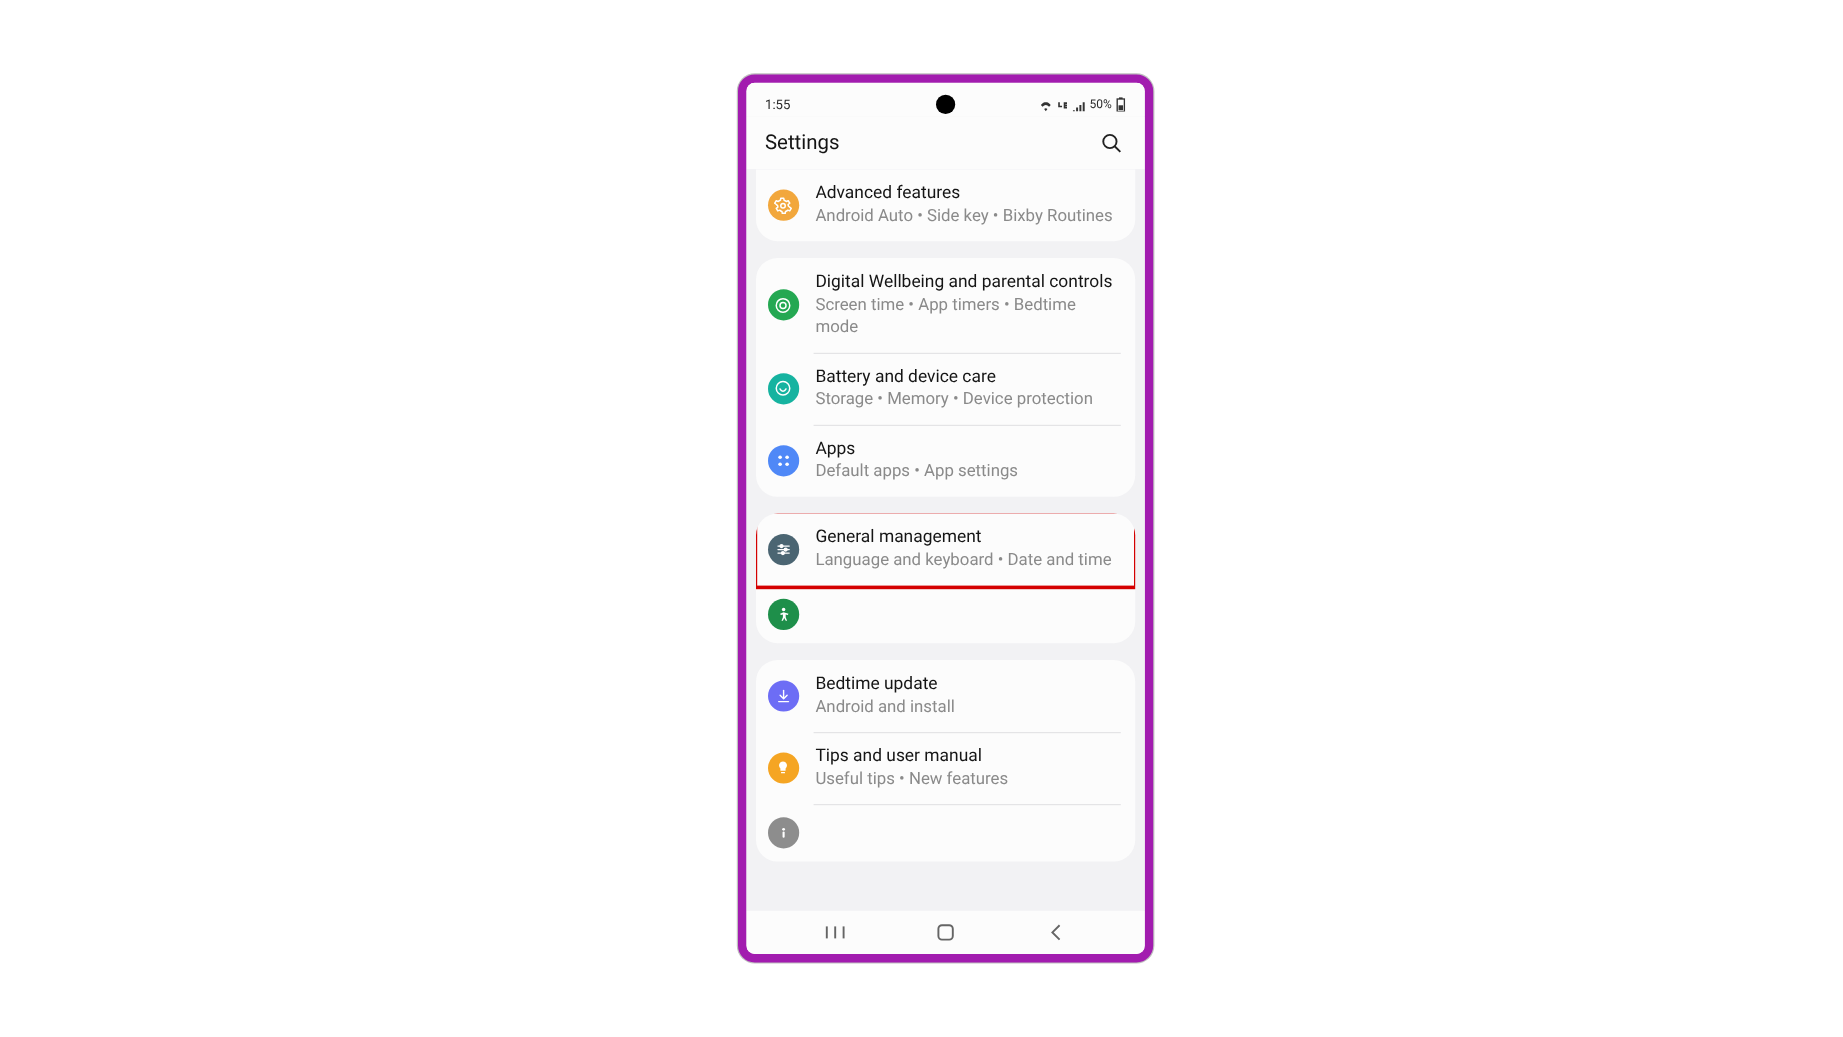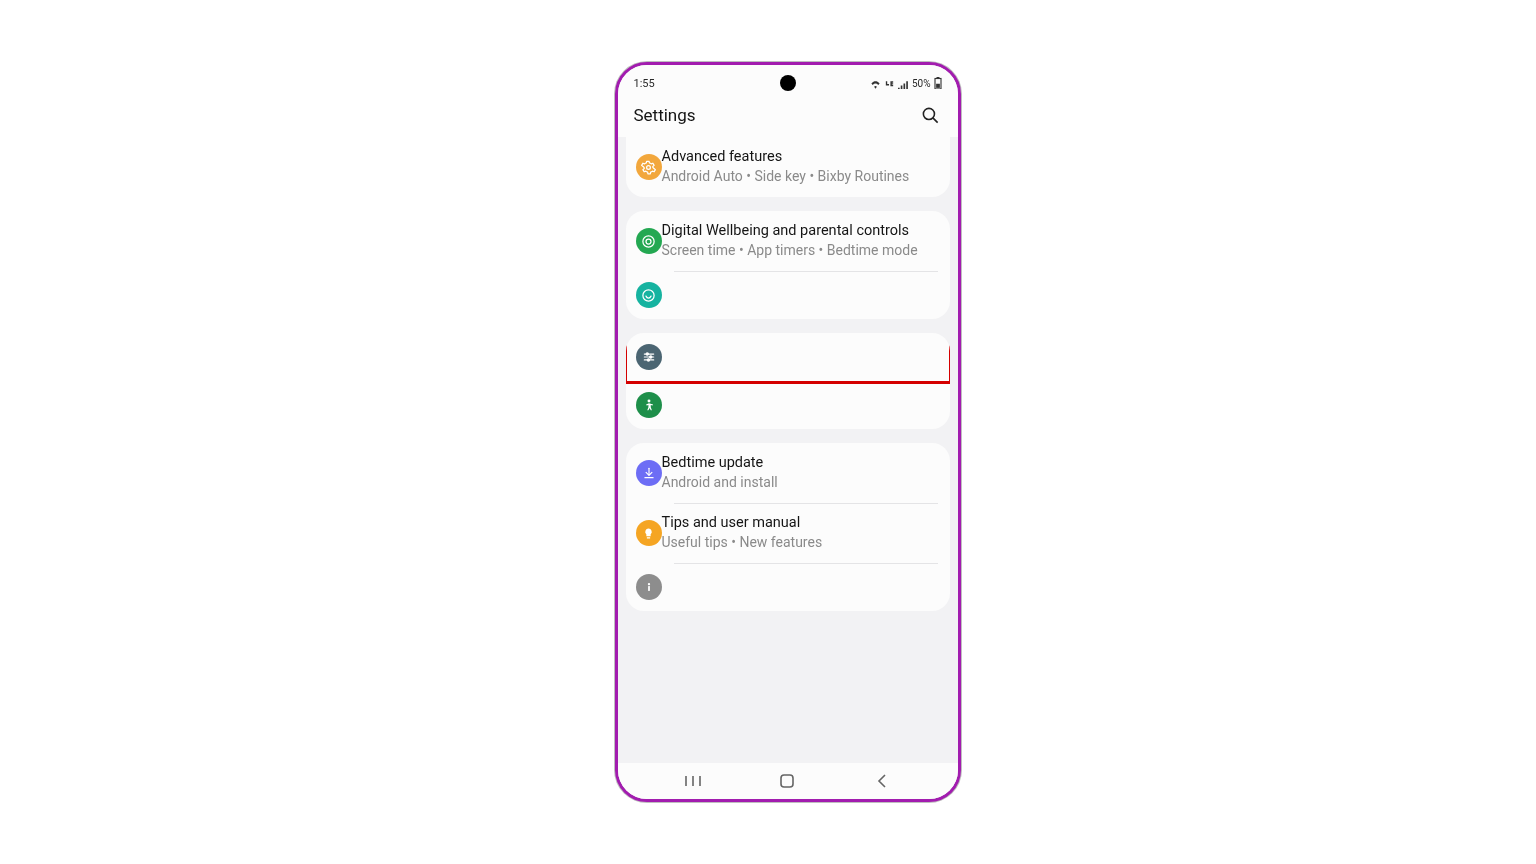--- a/index.html
+++ b/index.html
@@ -1,21 +1,21 @@
 <!DOCTYPE html>
 <html><head>
 <meta charset="utf-8">
 <style>
   * { box-sizing: border-box; margin: 0; padding: 0; }
   html, body { width: 1536px; height: 864px; background: #ffffff; font-family: -apple-system, Roboto, "Segoe UI", Arial, sans-serif; }
   .stage { width: 1536px; height: 864px; display: flex; align-items: center; justify-content: center; background: #ffffff; }
 
   .phone {
     width: 346px; height: 740px;
-    border: 3px solid #a21caf; border-radius: 32px;
+    border: 7px solid #a21caf; border-radius: 14px;
     background: #f2f2f4;
     position: relative;
     box-shadow: 0 0 0 1px #bfbfbf;
     overflow: hidden;
     margin-left: 39px;
   }
   .camera {
     position: absolute; top: 10px; left: 50%; transform: translateX(-50%);
     width: 16px; height: 16px; background: #000; border-radius: 50%;
     z-index: 20;
@@ -36,21 +36,21 @@
     gap: 39px;
   }
   .app-title { font-size: 17px; color: #141414; font-weight: 400; }
   .search-btn { width: 22px; height: 22px; display: flex; align-items: center; justify-content: center; }
 
   .scroll { position: absolute; top: 72px; bottom: 36px; left: 0; right: 0; overflow: hidden; background: #f2f2f4; }
 
   .group { margin: 0 8px 14px 8px; background: #fcfcfc; border-radius: 18px; overflow: hidden; }
   .group.first { border-top-left-radius: 0; border-top-right-radius: 0; margin-top: 0; margin-left:8px; margin-right:8px;}
   .item {
-    display: flex; align-items: center; 
+    display: flex; align-items: center; gap: 14px;
     padding: 11px 14px 11px 10px;
     cursor: pointer;
   }
   .item + .item { position: relative; }
   .item + .item::before {
     content: ""; position: absolute; top: 0; left: 48px; right: 12px; height: 1px;
     background: #e4e4e6;
   }
   .icon {
     width: 26px; height: 26px; border-radius: 50%;
@@ -146,36 +146,58 @@
               <span class="title">Digital Wellbeing and parental controls</span>
               <span class="sub">Screen time  •  App timers  •  Bedtime mode</span>
             </span>
           </div>
           <div class="item">
             <span class="icon" style="background:#16b3a0">
               <svg width="15" height="15" viewBox="0 0 24 24" fill="none" stroke="#fff" stroke-width="2" stroke-linecap="round" stroke-linejoin="round">
                 <circle cx="12" cy="12" r="9"></circle>
                 <path d="M8 13c1 2 3 3 4 3s3-1 4-3"></path>
               </svg>
+            </span>
+            <span class="txt">
+              <span class="title">Battery and device care</span>
+              <span class="sub">Storage  •  Memory  •  Device protection</span>
+            </span>
+          </div>
+          <div class="item">
+            <span class="icon" style="background:#4f88f7">
+              <svg width="14" height="14" viewBox="0 0 24 24" fill="#fff">
+                <circle cx="7" cy="7" r="2.6"></circle>
+                <circle cx="17" cy="7" r="2.6"></circle>
+                <circle cx="7" cy="17" r="2.6"></circle>
+                <circle cx="17" cy="17" r="2.6"></circle>
+              </svg>
+            </span>
+            <span class="txt">
+              <span class="title">Apps</span>
+              <span class="sub">Default apps  •  App settings</span>
             </span>
           </div>
         </div>
         <div class="group">
           <div class="highlight-wrap">
             <div class="item">
               <span class="icon" style="background:#4b6572">
                 <svg width="14" height="14" viewBox="0 0 24 24" fill="none" stroke="#fff" stroke-width="2" stroke-linecap="round" stroke-linejoin="round">
                   <line x1="4" y1="7" x2="20" y2="7"></line>
                   <line x1="4" y1="12" x2="20" y2="12"></line>
                   <line x1="4" y1="17" x2="20" y2="17"></line>
                   <circle cx="9" cy="7" r="2" fill="#fff"></circle>
                   <circle cx="15" cy="12" r="2" fill="#fff"></circle>
                   <circle cx="11" cy="17" r="2" fill="#fff"></circle>
                 </svg>
               </span>
+              <span class="txt">
+                <span class="title">General management</span>
+                <span class="sub">Language and keyboard  •  Date and time</span>
+              </span>
             </div>
             <div class="highlight-box"></div>
           </div>
           <div class="item">
             <span class="icon" style="background:#1e8f4a">
               <svg width="14" height="14" viewBox="0 0 24 24" fill="#fff">
                 <circle cx="12" cy="5" r="2.5"></circle>
                 <path d="M12 9l-5 2 1 2 3-1v4l-2 5h2l2-4 2 4h2l-2-5v-4l3 1 1-2z"></path>
               </svg>
             </span>

